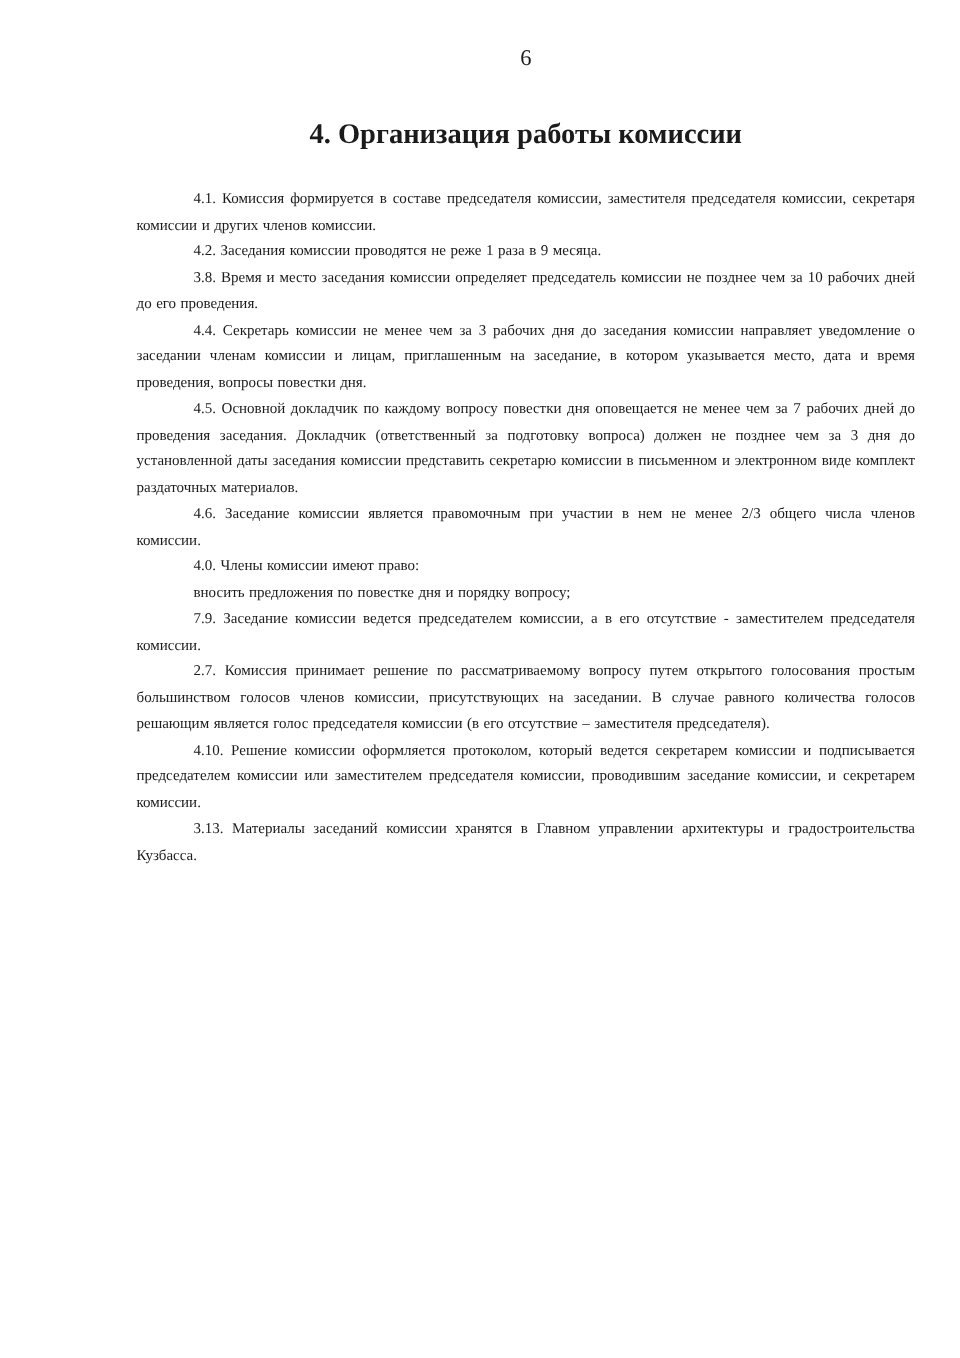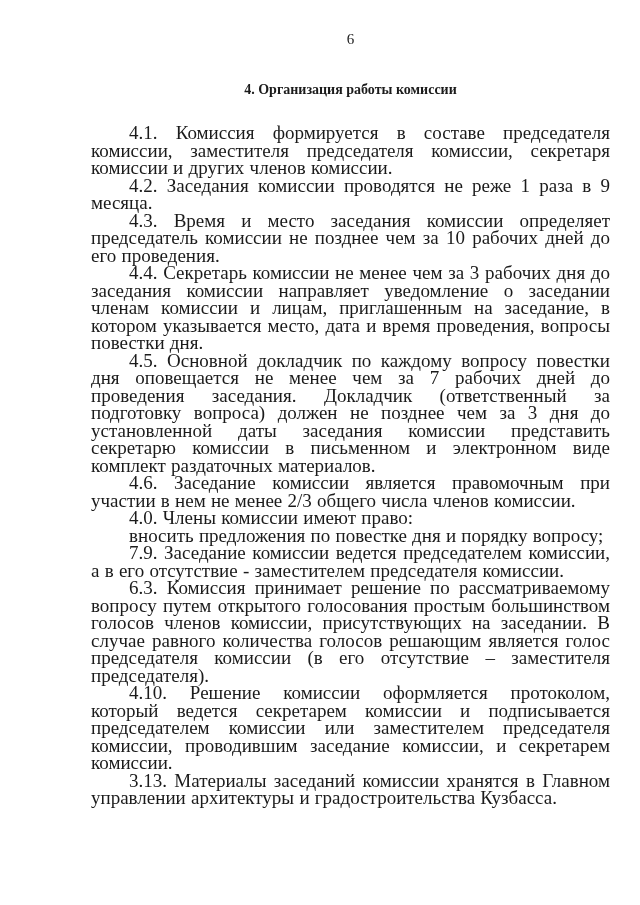--- a/index.html
+++ b/index.html
@@ -24,25 +24,25 @@
   }
   .page-number {
     text-align: center;
     font-size: 15px;
     line-height: 17px;
   }
   .doc-title {
     margin: 33px 0 26px 0;
     text-align: center;
     font-weight: bold;
-    font-size: 14px;
+    font-size: 19px;
     line-height: 17px;
   }
   .content {
-    font-size: 19px;
+    font-size: 10px;
     line-height: 17.5px;
   }
   .content .para {
     margin: 0;
     text-indent: 38px;           
     text-align: justify;
     hyphens: none;
     word-spacing: 0.5px;
   }
 </style>
@@ -50,24 +50,24 @@
 <body>
 
 <div class="page">
   <div class="page-number">6</div>
 
   <h1 class="doc-title">4. Организация работы комиссии</h1>
 
   <div class="content">
       <p class="para">4.1. Комиссия формируется в составе председателя комиссии, заместителя председателя комиссии, секретаря комиссии и других членов комиссии.</p>
       <p class="para">4.2. Заседания комиссии проводятся не реже 1 раза в 9 месяца.</p>
-      <p class="para">4.3. Время и место заседания комиссии определяет председатель комиссии не позднее чем за 10 рабочих дней до его проведения.</p>
+      <p class="para">3.8. Время и место заседания комиссии определяет председатель комиссии не позднее чем за 10 рабочих дней до его проведения.</p>
       <p class="para">4.4. Секретарь комиссии не менее чем за 3 рабочих дня до заседания комиссии направляет уведомление о заседании членам комиссии и лицам, приглашенным на заседание, в котором указывается место, дата и время проведения, вопросы повестки дня.</p>
       <p class="para">4.5. Основной докладчик по каждому вопросу повестки дня оповещается не менее чем за 7 рабочих дней до проведения заседания. Докладчик (ответственный за подготовку вопроса) должен не позднее чем за 3 дня до установленной даты заседания комиссии представить секретарю комиссии в письменном и электронном виде комплект раздаточных материалов.</p>
       <p class="para">4.6. Заседание комиссии является правомочным при участии в нем не менее 2/3 общего числа членов комиссии.</p>
       <p class="para">4.0. Члены комиссии имеют право:</p>
       <p class="para">вносить предложения по повестке дня и порядку вопросу;</p>
       <p class="para">7.9. Заседание комиссии ведется председателем комиссии, а в его отсутствие - заместителем председателя комиссии.</p>
-      <p class="para">6.3. Комиссия принимает решение по рассматриваемому вопросу путем открытого голосования простым большинством голосов членов комиссии, присутствующих на заседании. В случае равного количества голосов решающим является голос председателя комиссии (в его отсутствие – заместителя председателя).</p>
+      <p class="para">2.7. Комиссия принимает решение по рассматриваемому вопросу путем открытого голосования простым большинством голосов членов комиссии, присутствующих на заседании. В случае равного количества голосов решающим является голос председателя комиссии (в его отсутствие – заместителя председателя).</p>
       <p class="para">4.10. Решение комиссии оформляется протоколом, который ведется секретарем комиссии и подписывается председателем комиссии или заместителем председателя комиссии, проводившим заседание комиссии, и секретарем комиссии.</p>
       <p class="para">3.13. Материалы заседаний комиссии хранятся в Главном управлении архитектуры и градостроительства Кузбасса.</p>
     </div>
 </div>
 
 </body></html>

